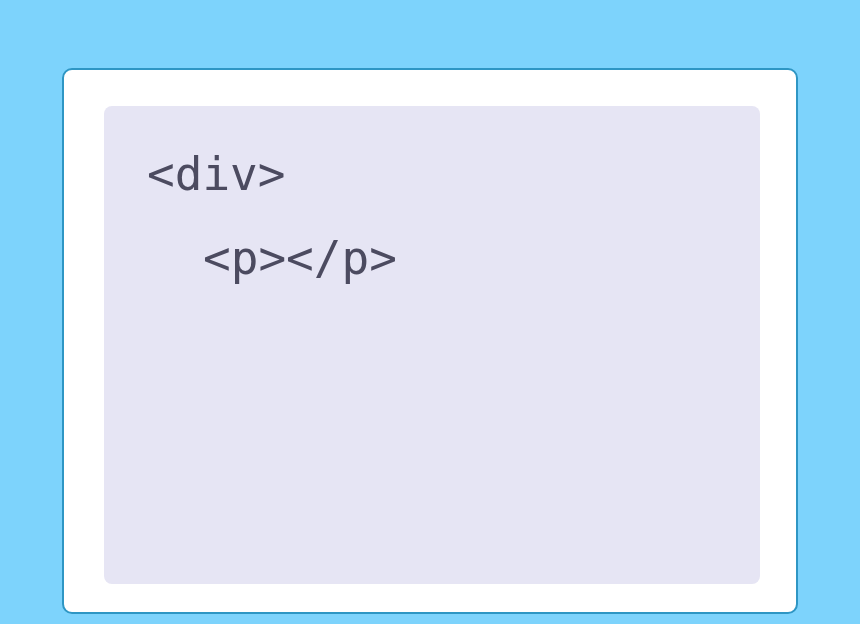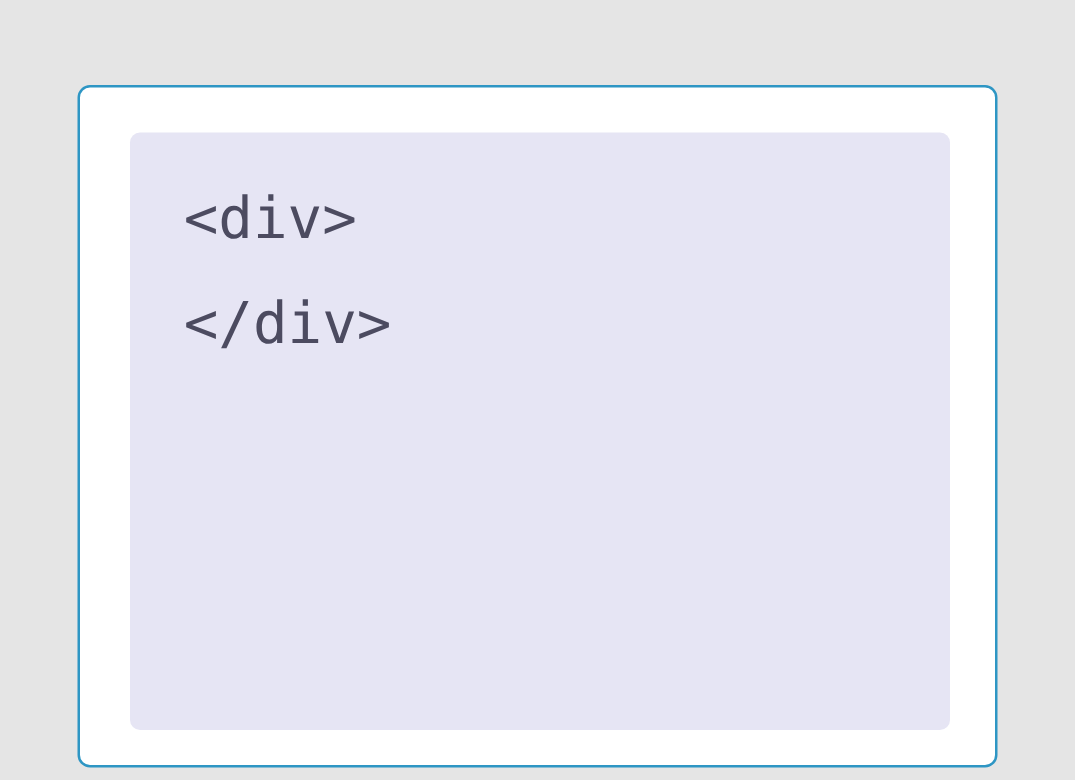--- a/index.html
+++ b/index.html
@@ -10,21 +10,21 @@
     width: 860px;
     height: 624px;
     background: #000000;
     overflow: hidden;
     position: relative;
     font-family: "DejaVu Sans", "Liberation Sans", sans-serif;
   }
   .stage {
     position: absolute;
     inset: 0;
-    background: #e5e5e5;
+    background: #7dd3fc;
   }
   .card {
     position: absolute;
     left: 62px;
     top: 68px;
     width: 736px;
     height: 546px;
     background: #ffffff;
     border: 2px solid #2e96c4;
     border-radius: 10px;
@@ -54,16 +54,16 @@
     padding-left: 56px;
   }
 </style>
 </head>
 <body>
 
 <div class="stage">
   <div class="card">
     <div class="code-block">
       <div class="code-line">&lt;div&gt;</div>
-      <div class="code-line">&lt;/div&gt;</div>
+      <div class="code-line indent-1">&lt;p&gt;&lt;/p&gt;</div>
     </div>
   </div>
 </div>
 
 </body></html>

